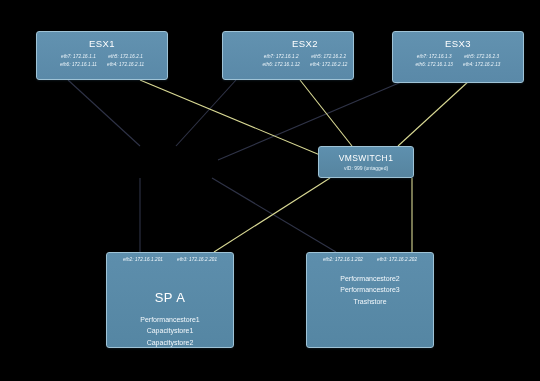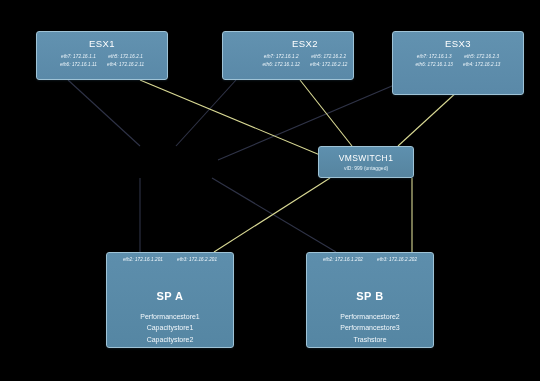--- a/index.html
+++ b/index.html
@@ -82,24 +82,23 @@
   .sp {
     background: linear-gradient(180deg, #5d8eac 0%, #5586a3 100%);
   }
   .sp-nic-row {
     display: flex;
     justify-content: center;
     gap: 14px;
     padding-top: 4px;
   }
   .sp-name {
-    font-size: 11px;
+    font-size: 13px;
     padding-top: 26px;
     letter-spacing: 0.5px;
-    font-weight: bold;
   }
   .sp-stores {
     padding-top: 10px;
     display: flex;
     flex-direction: column;
     gap: 1px;
   }
   .store {
     font-size: 7px;
     color: #f2f8fc;
@@ -151,21 +150,21 @@
         <div class="nic">eth7: 172.16.1.2</div>
         <div class="nic">eth6: 172.16.1.12</div>
       </div>
       <div class="nic-col">
         <div class="nic">eth5: 172.16.2.2</div>
         <div class="nic">eth4: 172.16.2.12</div>
       </div>
     </div>
   </div>
 
-  <div class="node host" style="left:392px; top:31px; width:132px; height:64px;">
+  <div class="node host" style="left:392px; top:31px; width:132px; height:52px;">
     <div class="node-title">ESX3</div>
     <div class="nic-row">
       <div class="nic-col">
         <div class="nic">eth7: 172.16.1.3</div>
         <div class="nic">eth6: 172.16.1.13</div>
       </div>
       <div class="nic-col">
         <div class="nic">eth5: 172.16.2.3</div>
         <div class="nic">eth4: 172.16.2.13</div>
       </div>
@@ -189,21 +188,20 @@
       <div class="store">Capacitystore1</div>
       <div class="store">Capacitystore2</div>
     </div>
   </div>
 
   <div class="node sp" style="left:306px; top:252px; width:128px; height:96px;">
     <div class="sp-nic-row">
       <div class="nic">eth2: 172.16.1.202</div>
       <div class="nic">eth3: 172.16.2.202</div>
     </div>
-    <div class="sp-name">SP B</div>
     <div class="sp-stores">
       <div class="store">Performancestore2</div>
       <div class="store">Performancestore3</div>
       <div class="store">Trashstore</div>
     </div>
   </div>
 
 </div>
 
 </body></html>

